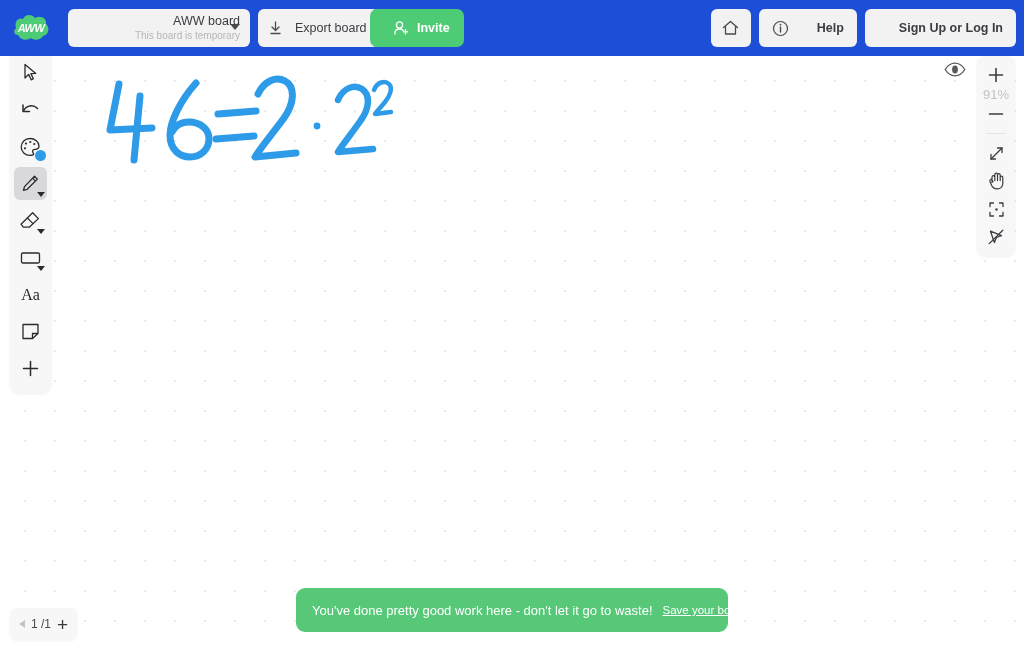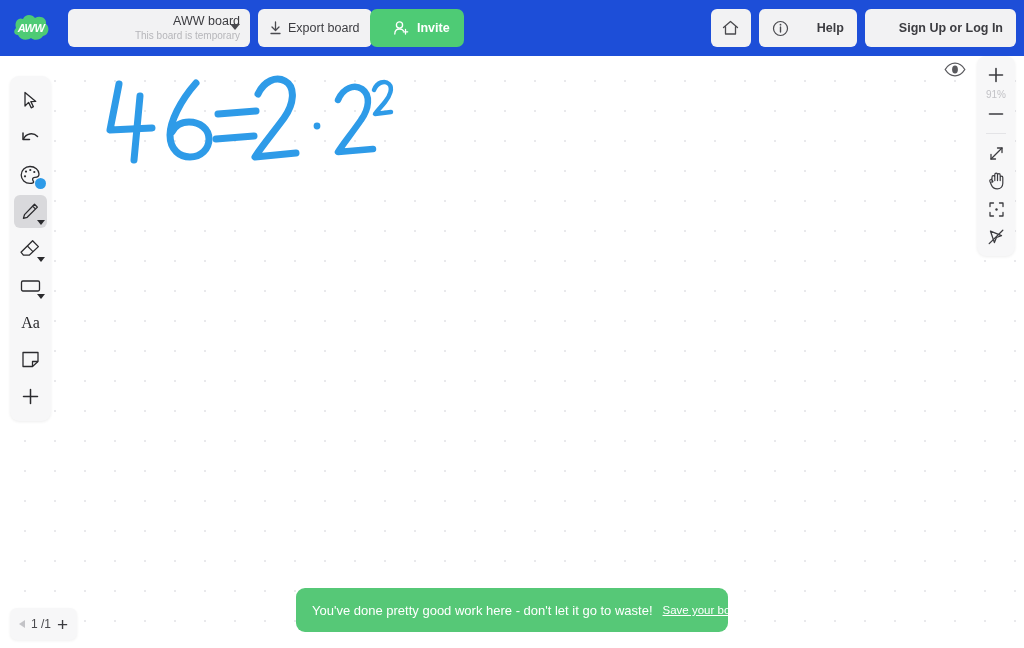--- a/index.html
+++ b/index.html
@@ -43,21 +43,21 @@
   .board-title { font-size: 12.5px; color: #3c3c40; line-height: 15px; }
   .board-sub { font-size: 10px; color: #b6b6ba; line-height: 13px; }
   .board-caret {
     position: absolute; right: 10px; top: 15px;
     width: 0; height: 0; border-left: 5px solid transparent;
     border-right: 5px solid transparent; border-top: 6px solid #4a4a4e;
   }
   .export-btn {
     position: absolute; left: 258px; top: 9px; height: 38px;
     background: #f2f2f3; border-radius: 6px; border: none;
-    padding: 0 12px 0 10px; display: flex; align-items: center; gap: 5px;
+    padding: 0 12px 0 10px; display: flex; align-items: center; gap: 12px;
     cursor: pointer; font-family: inherit;
   }
   .export-label { font-size: 12.5px; color: #3c3c40; white-space: nowrap; }
   .invite-btn {
     position: absolute; left: 370px; top: 9px; height: 38px; min-width: 78px;
     background: #4ECB75; border-radius: 7px; border: none;
     padding: 0 14px 0 23px; display: flex; align-items: center; gap: 7px;
     cursor: pointer; font-family: inherit;
   }
   .invite-label { font-size: 12.5px; color: #ffffff; font-weight: bold; }
@@ -65,21 +65,21 @@
   .hdr-btn {
     height: 38px; background: #f2f2f3; border-radius: 6px; border: none;
     display: flex; align-items: center; justify-content: center; gap: 7px;
     padding: 0 13px; cursor: pointer; font-family: inherit;
   }
   .hdr-btn.icon-only { width: 40px; padding: 0; }
   .hdr-label { font-size: 12.5px; color: #3c3c40; font-weight: bold; white-space: nowrap; padding-left: 21px; }
 
   
   #toolbar {
-    position: absolute; left: 10px; top: 76px; width: 41px;
+    position: absolute; left: 10px; top: 48px; width: 41px;
     background: #f7f7f8; border-radius: 9px;
     padding: 6px 0; display: flex; flex-direction: column; align-items: center;
     z-index: 15; box-shadow: 0 1px 3px rgba(0,0,0,0.07);
   }
   .tool {
     position: relative; width: 33px; height: 33px; margin: 2px 0;
     display: flex; align-items: center; justify-content: center;
     border-radius: 6px; cursor: pointer;
   }
   .tool.active { background: #d9d9dc; }
@@ -98,21 +98,21 @@
   #rail {
     position: absolute; right: 9px; top: 56px; width: 38px;
     background: #f7f7f8; border-radius: 9px;
     padding: 5px 0; display: flex; flex-direction: column; align-items: center;
     z-index: 15; box-shadow: 0 1px 3px rgba(0,0,0,0.07);
   }
   .rail-btn {
     width: 30px; height: 28px; display: flex; align-items: center;
     justify-content: center; cursor: pointer; border-radius: 5px;
   }
-  .zoom-pct { font-size: 10px; color: #c2c2c6; line-height: 11px; margin: 0; }
+  .zoom-pct { font-size: 13px; color: #c2c2c6; line-height: 11px; margin: 0; }
   .rail-sep { width: 20px; height: 1px; background: #e4e4e7; margin: 5px 0; }
 
   #eye-btn {
     position: absolute; right: 56px; top: 57px; width: 26px; height: 24px;
     display: flex; align-items: center; justify-content: center;
     cursor: pointer; z-index: 16;
   }
 
   
   #pager {

